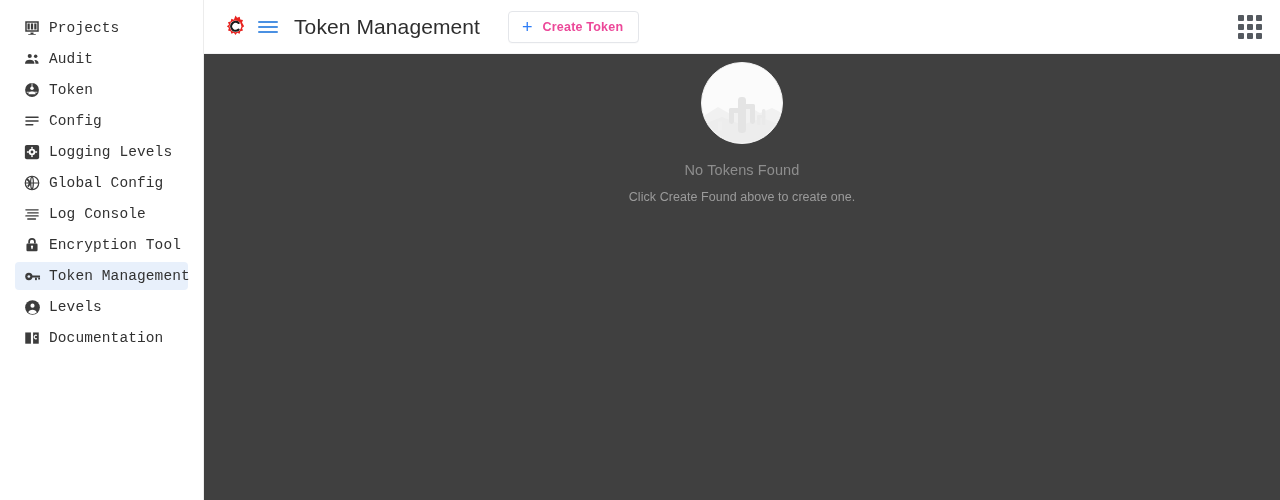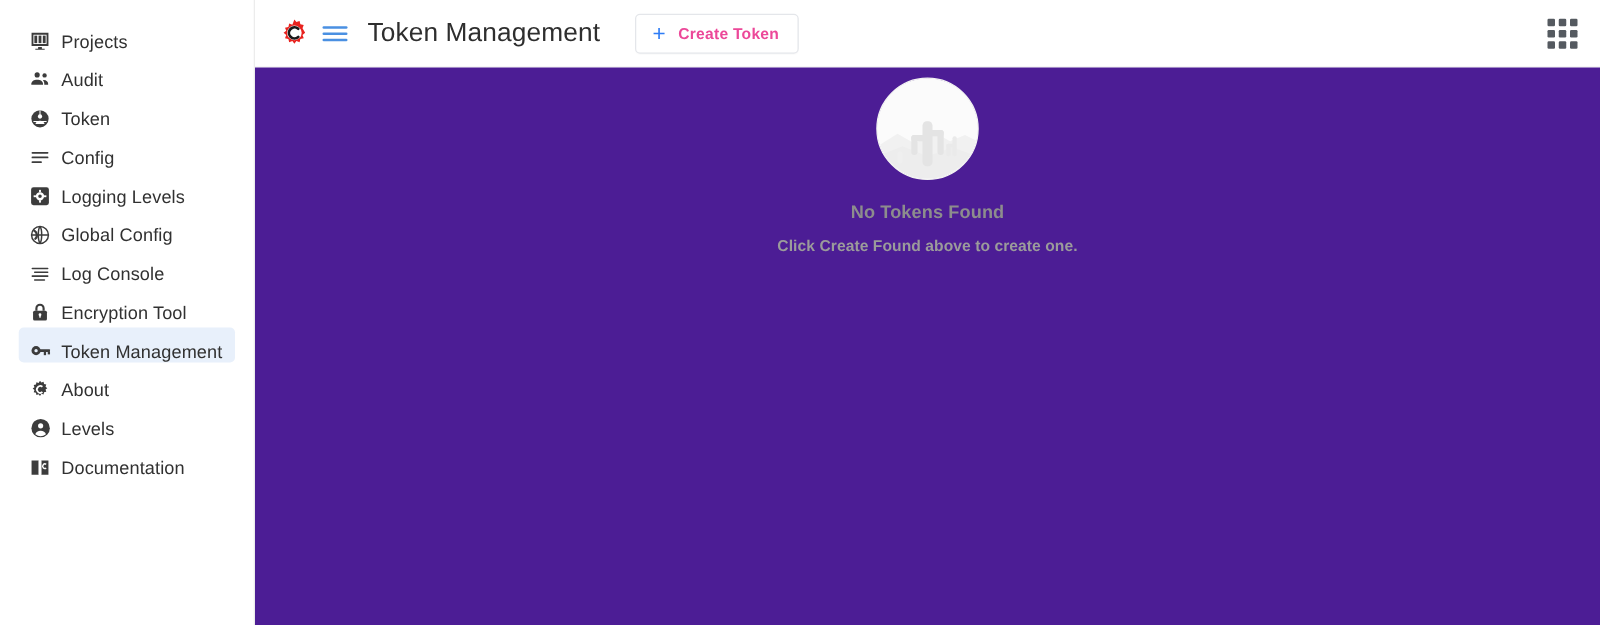--- a/index.html
+++ b/index.html
@@ -23,27 +23,28 @@
     width: 204px;
     min-width: 204px;
     height: 500px;
     background: #ffffff;
     border-right: 1px solid #ececec;
     padding-top: 11px;
     position: relative;
   }
   .nav-item {
     display: flex;
-    align-items: flex-end;
+    align-items: center;
     height: 28px;
     margin: 3px 15px 3px 15px;
     padding-left: 0px;
     border-radius: 4px;
     cursor: pointer;
     user-select: none;
+    font-family: Liberation Mono, monospace;
   }
   .nav-item.selected { background: #e8f0fb; }
   .nav-icon {
     width: 34px;
     min-width: 34px;
     display: flex;
     align-items: center;
     justify-content: center;
     color: #3c3c3c;
   }
@@ -142,23 +143,22 @@
     width: 6px; height: 6px;
     background: #555a60;
     border-radius: 1px;
     display: block;
   }
 
   
   #content {
     flex: 1;
     position: relative;
-    background: #4c1d95;
+    background: #404040;
     overflow: hidden;
-    font-weight: bold;
   }
   #empty-state {
     position: absolute;
     left: 0; right: 0;
     top: 8px;
     display: flex;
     flex-direction: column;
     align-items: center;
   }
   #empty-illustration {
@@ -293,29 +293,20 @@
           <circle cx="7.4" cy="12" r="4.6"></circle>
           <circle cx="7.4" cy="12" r="1.7" fill="#e8f0fb"></circle>
           <rect x="11" y="10.6" width="10.5" height="2.8" rx="0.5"></rect>
           <rect x="15.2" y="13.4" width="2.3" height="3.2"></rect>
           <rect x="19.2" y="13.4" width="2.3" height="2.4"></rect>
         </svg>
       </span>
       <span class="nav-label">Token Management</span>
     </div>
 
-    <div class="nav-item">
-      <span class="nav-icon">
-        <svg width="18" height="18" viewBox="0 0 24 24" fill="currentColor">
-          <path d="M12 2.2l1.5 1.9 2.3-.8.5 2.4 2.4.5-.8 2.3 1.9 1.5-1.9 1.5.8 2.3-2.4.5-.5 2.4-2.3-.8L12 18.3l-1.5-1.9-2.3.8-.5-2.4-2.4-.5.8-2.3-1.9-1.5 1.9-1.5-.8-2.3 2.4-.5.5-2.4 2.3.8L12 2.2z"></path>
-          <path d="M14.6 8.6a3.6 3.6 0 100 5.6" fill="none" stroke="#fff" stroke-width="1.9"></path>
-        </svg>
-      </span>
-      <span class="nav-label">About</span>
-    </div>
 
     <div class="nav-item">
       <span class="nav-icon">
         <svg width="19" height="19" viewBox="0 0 24 24" fill="currentColor">
           <circle cx="12" cy="12" r="9.3"></circle>
           <circle cx="12" cy="9.7" r="2.6" fill="#fff"></circle>
           <path d="M6.6 18.2c.6-2.3 2.8-3.5 5.4-3.5s4.8 1.2 5.4 3.5a9.2 9.2 0 01-10.8 0z" fill="#fff"></path>
         </svg>
       </span>
       <span class="nav-label">Levels</span>

